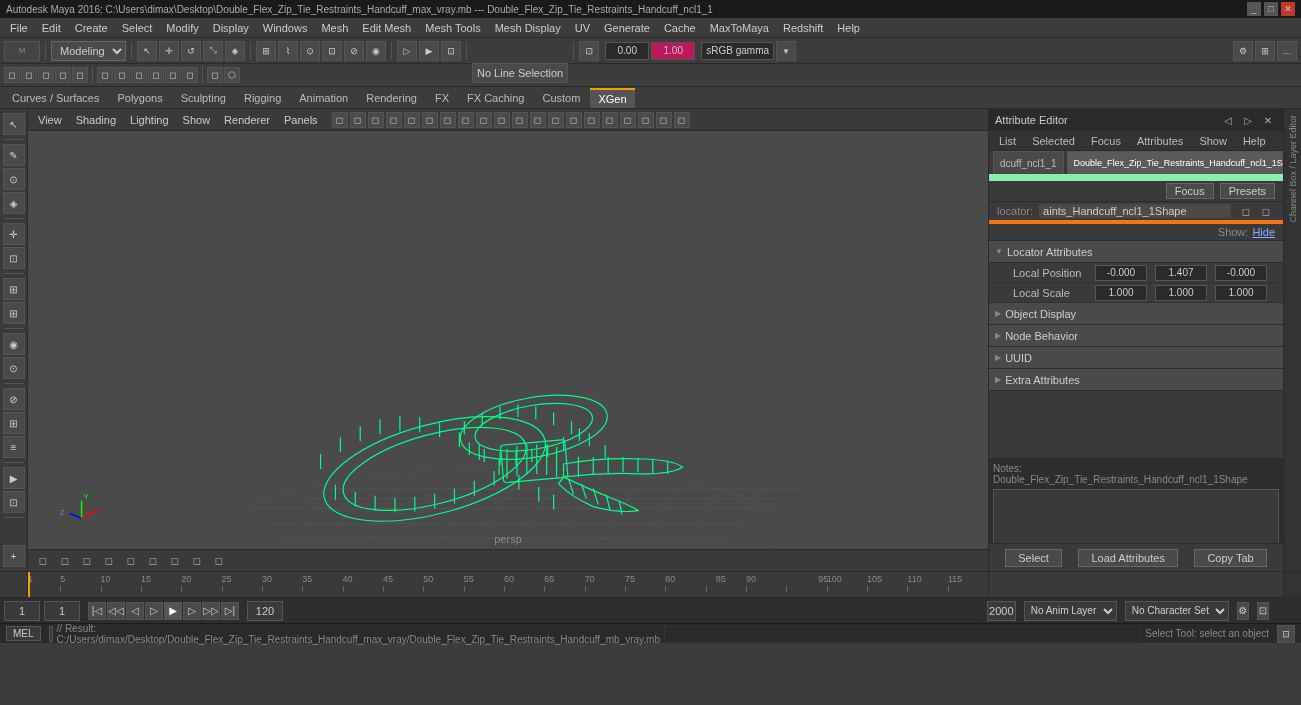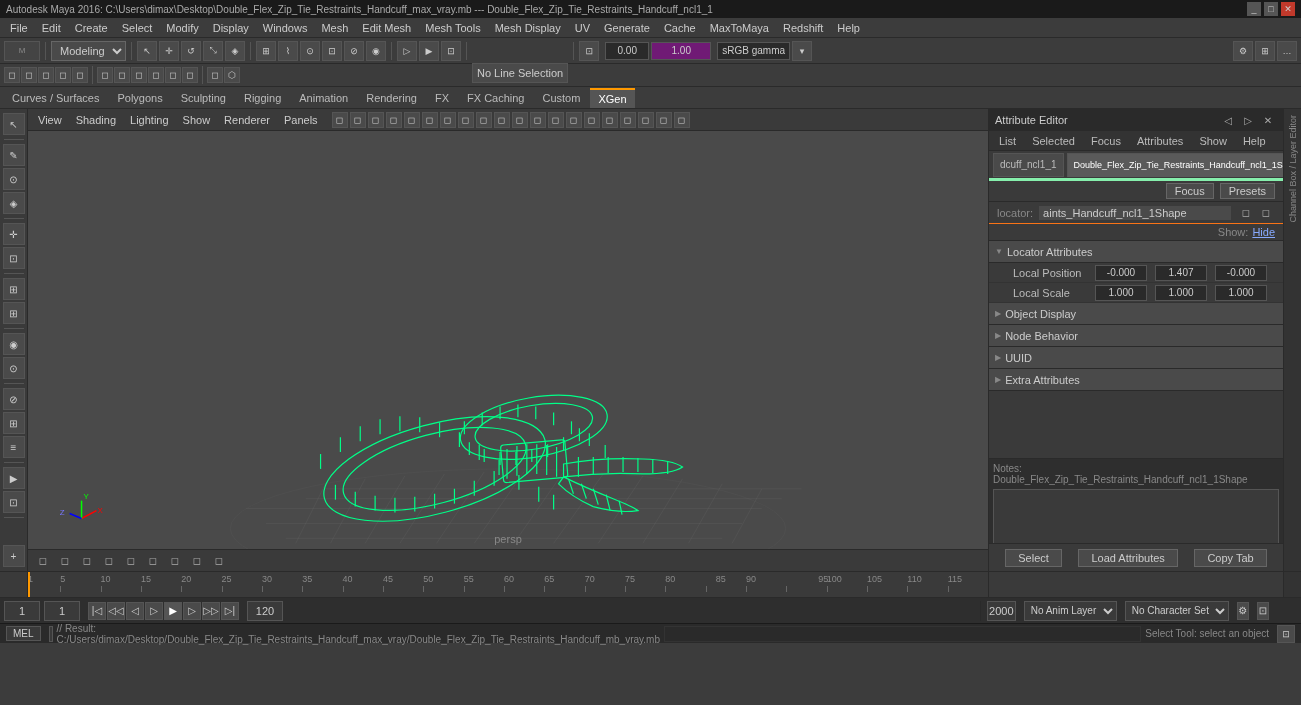--- a/index.html
+++ b/index.html
@@ -257,24 +257,24 @@
       font-size: 11px;
       color: #bbb;
       cursor: pointer;
       padding: 2px 6px;
     }
 
     #node-tabs-area {
       height: 30px;
       background: #3a3a3a;
       display: flex;
-      align-items: center;
+      align-items: flex-start;
       padding: 0 4px;
       gap: 3px;
-      border-bottom: 3px solid #86efac;
+      border-bottom: 7px solid #86efac;
       overflow: hidden;
     }
     .node-tab {
       height: 24px;
       background: #4a4a4a;
       border: 1px solid #555;
       padding: 0 6px;
       font-size: 10px;
       color: #bbb;
       display: flex; align-items: center;
@@ -286,21 +286,21 @@
       color: #fff;
       border-bottom-color: #5a5a5a;
     }
 
     #locator-row {
       height: 22px;
       display: flex;
       align-items: center;
       padding: 0 8px;
       gap: 6px;
-      border-bottom: 1px solid #f97316;
+      border-bottom: 4px solid #f97316;
       font-size: 11px;
     }
     .locator-label { color: #888; }
     .locator-value { color: #ccc; flex: 1; background: #4a4a4a; padding: 1px 4px; }
     .fp-btn {
       background: #4a4a4a;
       border: 1px solid #666;
       color: #ccc;
       font-size: 11px;
       padding: 1px 8px;
@@ -587,21 +587,21 @@
     <div class="tb-btn">▷</div>
     <div class="tb-btn">▶</div>
     <div class="tb-btn">⊡</div>
     <div class="tb-separator"></div>
     <div class="tb-label">No Line Selection</div>
     <div class="tb-separator"></div>
     <div class="tb-btn">⊡</div>
 
     <div style="display:flex;align-items:center;gap:2px;margin-left:4px;">
       <div style="background:#2a2a2a;border:1px solid #555;color:#ccc;font-size:10px;width:44px;height:18px;display:flex;align-items:center;justify-content:center;">0.00</div>
-      <div style="background:#701a75;border:1px solid #555;color:#ccc;font-size:10px;width:60px;height:18px;display:flex;align-items:center;justify-content:center;">1.00</div>
+      <div style="background:#be185d;border:1px solid #555;color:#ccc;font-size:10px;width:44px;height:18px;display:flex;align-items:center;justify-content:center;">1.00</div>
     </div>
 
     <div style="display:flex;align-items:center;gap:2px;margin-left:4px;">
       <div style="background:#2a2a2a;border:1px solid #555;color:#ccc;font-size:10px;padding:0 4px;height:18px;display:flex;align-items:center;">sRGB gamma</div>
       <div class="tb-btn">▾</div>
     </div>
 
     <div style="margin-left:auto;display:flex;gap:2px;">
       <div class="tb-btn">⚙</div>
       <div class="tb-btn">⊞</div>

